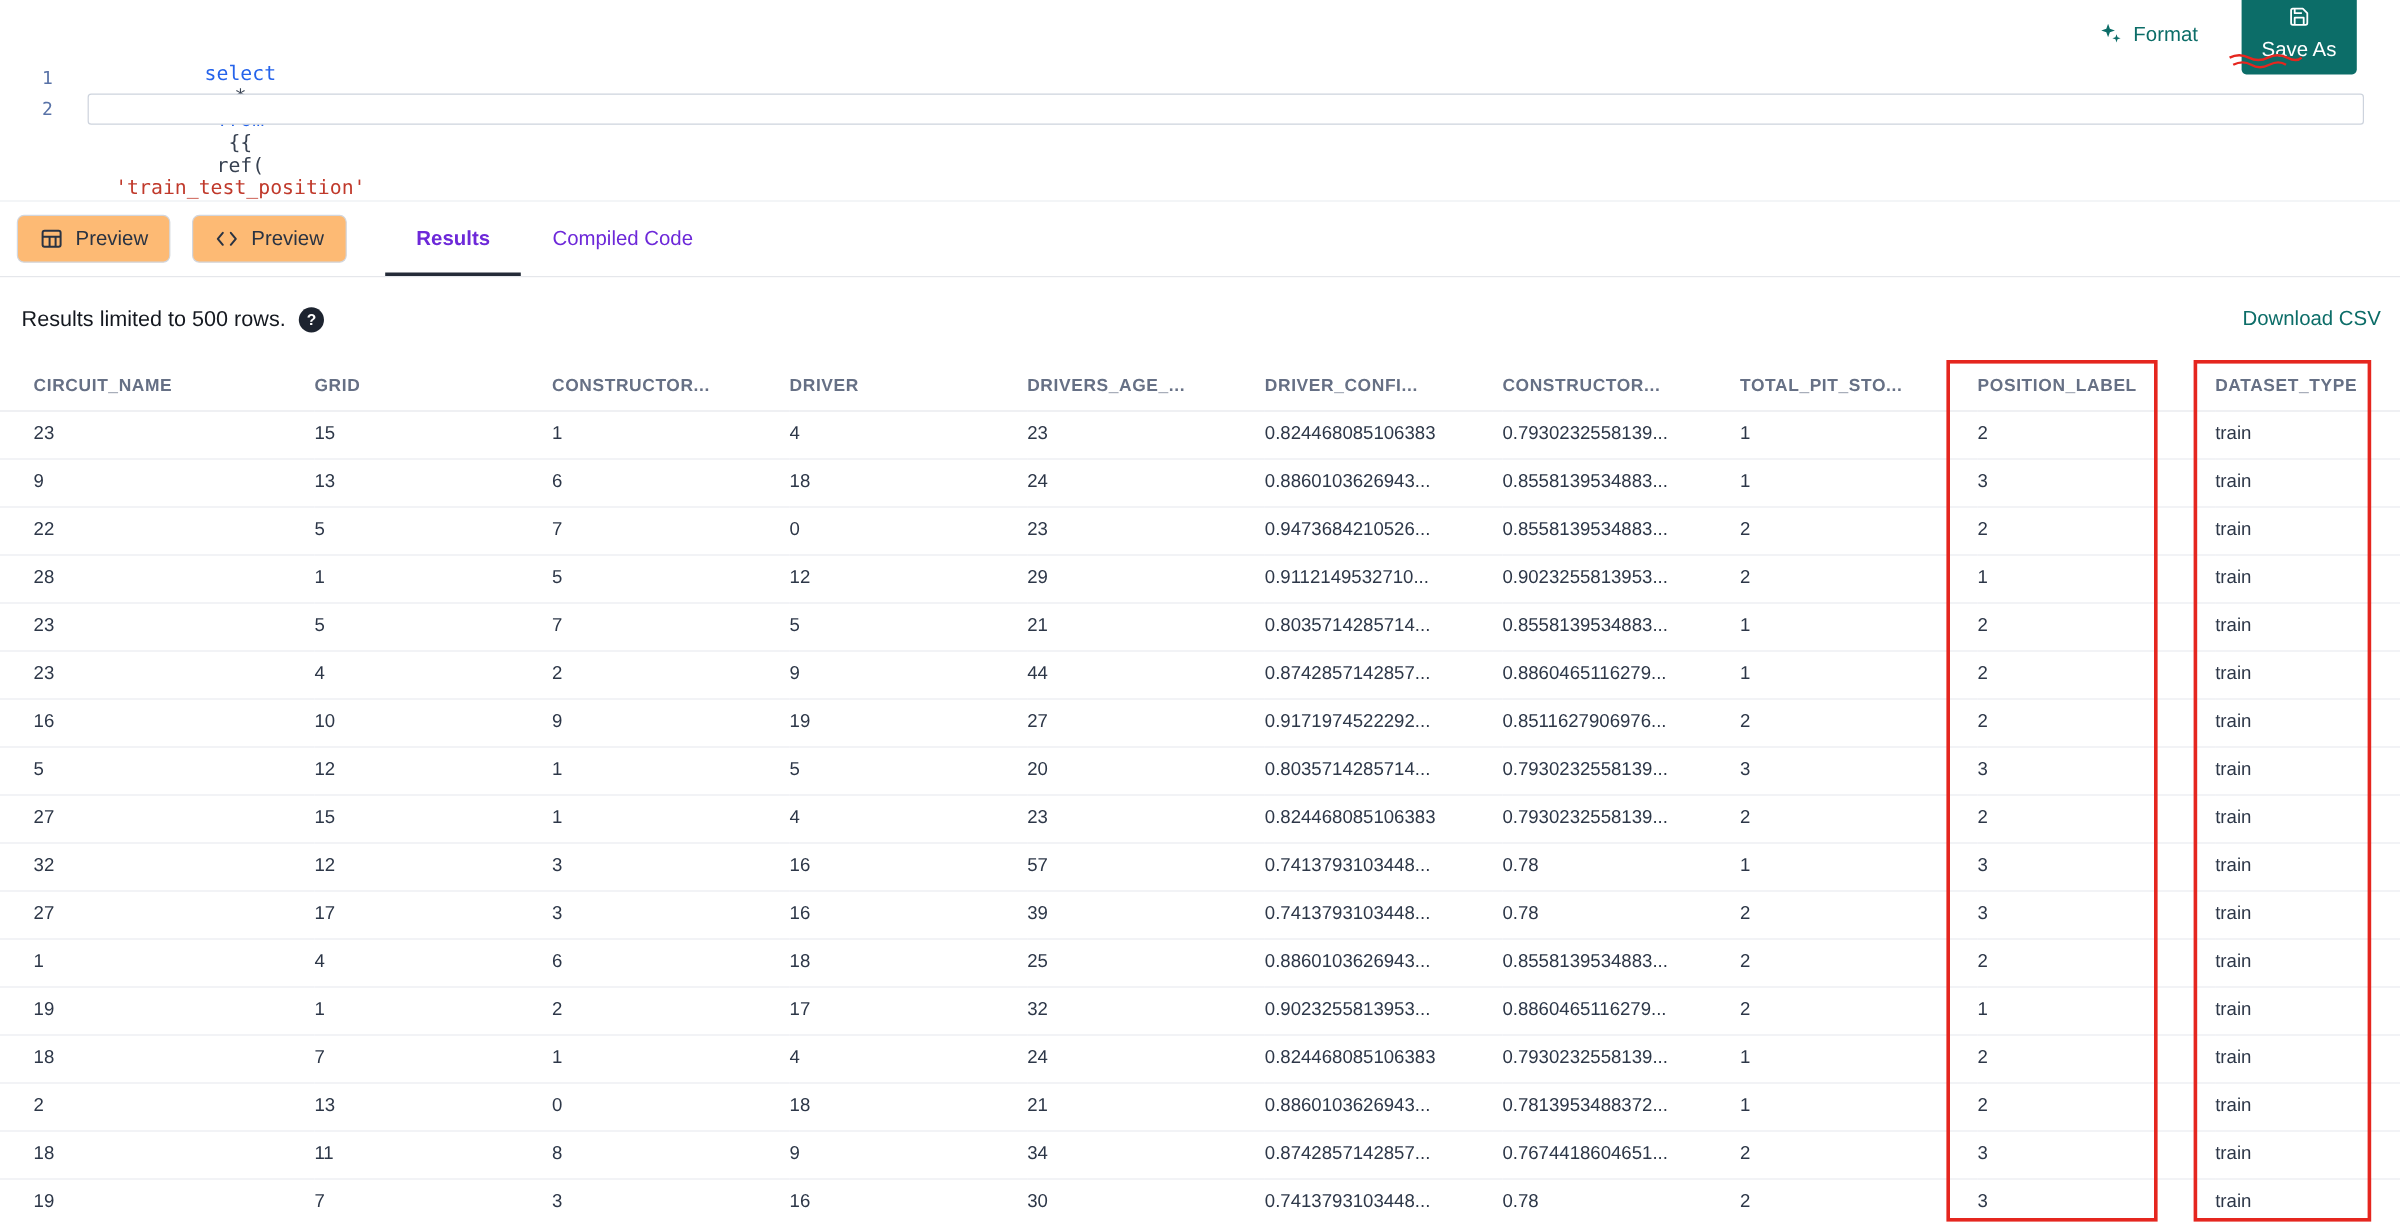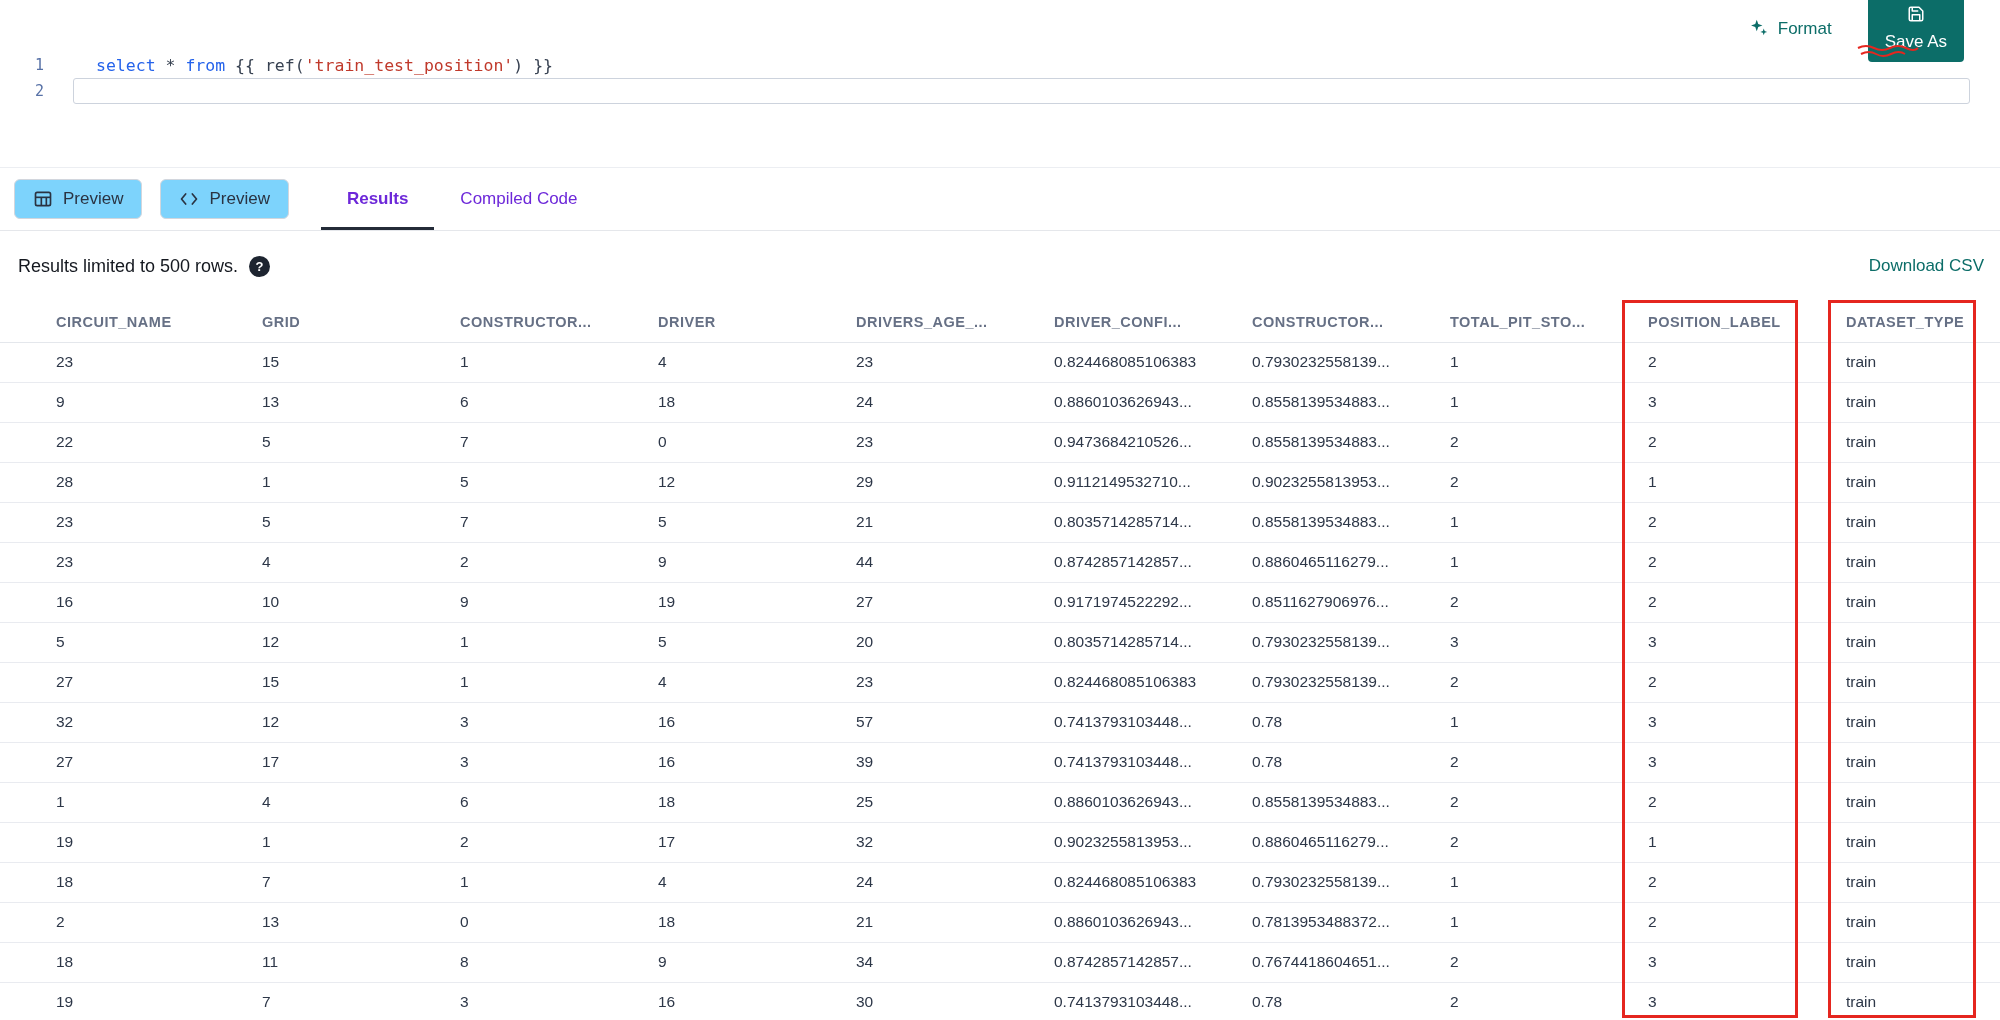--- a/index.html
+++ b/index.html
@@ -55,20 +55,21 @@
     font-size: 15px;
   }
   .ln1 { top: 52px; }
   .ln2 { top: 78px; }
   .code-line {
     position: absolute; left: 96px; top: 52px; height: 26px;
     display: flex; align-items: center;
     font-family: "DejaVu Sans Mono", monospace;
     font-size: 16.5px;
     white-space: pre;
+    flex-direction: column;
   }
   .tok-kw   { color: #2563eb; }
   .tok-str  { color: #c0392b; }
   .tok-plain{ color: #374151; }
   .cursor-line {
     position: absolute; left: 73px; top: 78px;
     width: 1897px; height: 26px;
     border: 1px solid #cdd3dd;
     border-radius: 3px;
     background: #ffffff;
@@ -78,21 +79,21 @@
   .panel-header {
     position: absolute; top: 167px; left: 0; right: 0; height: 64px;
     border-top: 1px solid #eceef2;
     border-bottom: 1px solid #e5e7eb;
     display: flex; align-items: center;
     padding-left: 14px;
     background: #fff;
   }
   .action-btn {
     display: flex; align-items: center; gap: 10px;
-    background: #7dd3fc;
+    background: #fdba74;
     border: 1px solid #d2d6dd;
     border-radius: 6px;
     height: 40px;
     padding: 0 18px;
     margin-right: 18px;
     font-family: "Liberation Sans", sans-serif;
     font-size: 17px;
     color: #2a3342;
     cursor: pointer;
   }
@@ -136,21 +137,21 @@
     border-collapse: collapse;
     width: 1996px;
   }
   .results-table th, .results-table td {
     width: 198px; height: 40px;
     padding: 0 12px 0 0;
     text-align: left;
     vertical-align: middle;
     white-space: nowrap; overflow: hidden;
   }
-  .results-table th:first-child, .results-table td:first-child { width: 262px; padding-left: 56px; }
+  .results-table th:first-child, .results-table td:first-child { width: 262px; padding-left: 28px; }
   .results-table th:last-child,  .results-table td:last-child  { width: 154px; }
   .results-table th {
     font-size: 14.5px; font-weight: 700;
     letter-spacing: 0.5px;
     color: #667085;
     border-bottom: 1px solid #e4e7ec;
   }
   .results-table td {
     font-size: 15.5px;
     color: #2d3748;

